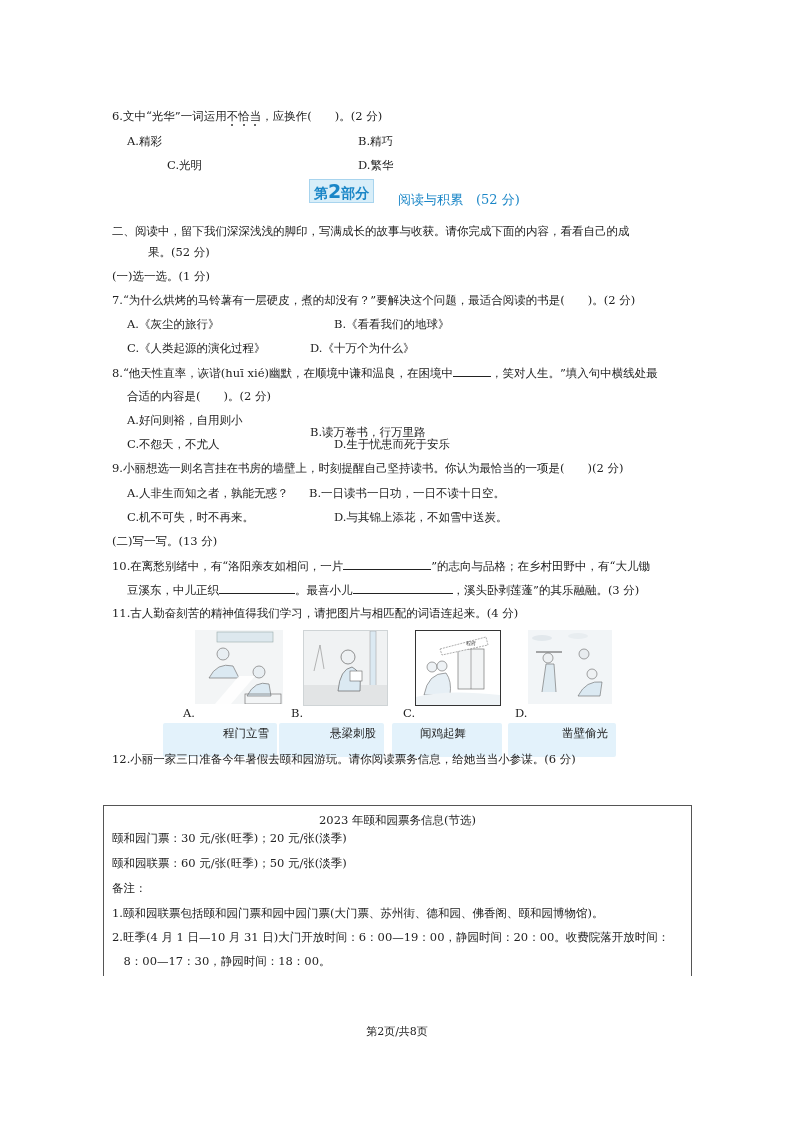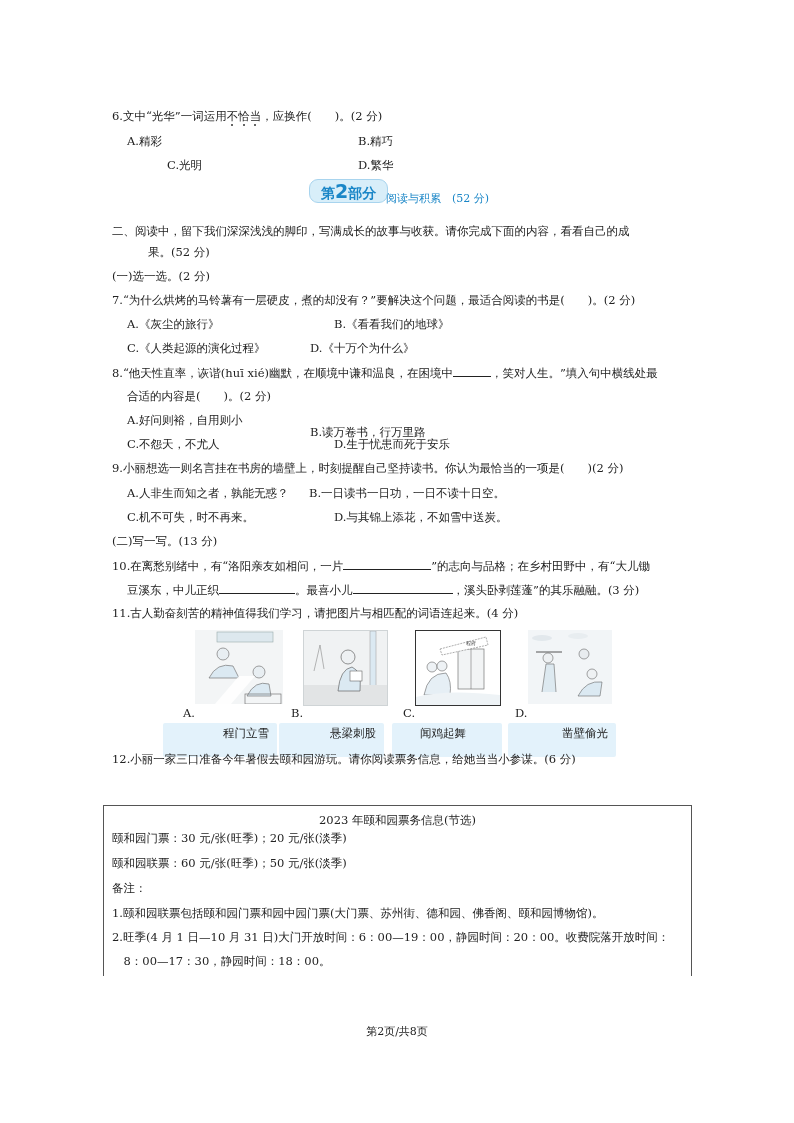--- a/index.html
+++ b/index.html
@@ -11,28 +11,28 @@
   .abs { position: absolute; white-space: nowrap; }
   .line { position: absolute; left: 112px; white-space: nowrap; line-height: 16px; }
   .opt { position: absolute; white-space: nowrap; line-height: 16px; }
   .dot-under { position: relative; }
   .dot-under::after {
     content: ""; position: absolute; left: 50%; bottom: -3px; width: 2px; height: 2px;
     background: #333; border-radius: 50%; transform: translateX(-50%);
   }
   .blank { display: inline-block; border-bottom: 1px solid #222; height: 12px; vertical-align: baseline; }
   .section-badge {
-    position: absolute; left: 309px; top: 179px; height: 22px; padding: 0 11px;
-    background: #d8eef9; border-radius: 9px; border: 1px solid #a8d4ee;
+    position: absolute; left: 309px; top: 179px; height: 22px; padding: 0 4px;
+    background: #d8eef9; border-radius: 0; border: 1px solid #a8d4ee;
     color: #1a86c7; font-family: "DejaVu Sans", sans-serif; font-weight: bold;
     font-size: 14px; line-height: 22px;
   }
   .section-badge .num { font-size: 19px; }
   .section-title {
-    position: absolute; left: 386px; top: 191px; color: #1a86c7; font-size: 11px;
+    position: absolute; left: 398px; top: 191px; color: #1a86c7; font-size: 13px;
   }
   .pic {
     position: absolute; top: 630px; height: 74px; background: #f4f6f7;
     border: 1px solid #cfd4d6; overflow: hidden;
   }
   .pic svg { width: 100%; height: 100%; display: block; }
   .pic-label { position: absolute; top: 706px; font-size: 11.5px; }
   .word-card {
     position: absolute; top: 723px; height: 34px; background: #e3f2fb;
     border-radius: 2px; line-height: 21px; font-size: 11.5px; text-align: right;
@@ -53,21 +53,21 @@
 <div class="opt" style="left:127px; top:133px;">A.精彩</div>
 <div class="opt" style="left:358px; top:133px;">B.精巧</div>
 <div class="opt" style="left:127px; top:157px;margin-left:40px;">C.光明</div>
 <div class="opt" style="left:358px; top:157px;">D.繁华</div>
 
 <div class="section-badge"><span>第</span><span class="num">2</span><span>部分</span></div>
 <div class="section-title abs">阅读与积累　(52 分)</div>
 
 <div class="line" style="top:223px;">二、阅读中，留下我们深深浅浅的脚印，写满成长的故事与收获。请你完成下面的内容，看看自己的成</div>
 <div class="line" style="left:148px; top:244px;">果。(52 分)</div>
-<div class="line" style="top:268px;">(一)选一选。(2 分)</div>
+<div class="line" style="top:268px;">(一)选一选。(1 分)</div>
 
 <div class="line" style="top:292px;">7.“为什么烘烤的马铃薯有一层硬皮，煮的却没有？”要解决这个问题，最适合阅读的书是(　　)。(2 分)</div>
 <div class="opt" style="left:127px; top:316px;">A.《灰尘的旅行》</div>
 <div class="opt" style="left:334px; top:316px;">B.《看看我们的地球》</div>
 <div class="opt" style="left:127px; top:340px;">C.《人类起源的演化过程》</div>
 <div class="opt" style="left:310px; top:340px;">D.《十万个为什么》</div>
 
 <div class="line" style="top:364px;"><span>8.“他天性直率，诙谐(huī xié)幽默，在顺境中谦和温良，在困境中</span><span class="blank" style="width:38px;"></span><span>，笑对人生。”填入句中横线处最</span></div>
 <div class="line" style="left:127px; top:388px;">合适的内容是(　　)。(2 分)</div>
 <div class="opt" style="left:127px; top:412px;">A.好问则裕，自用则小</div>

